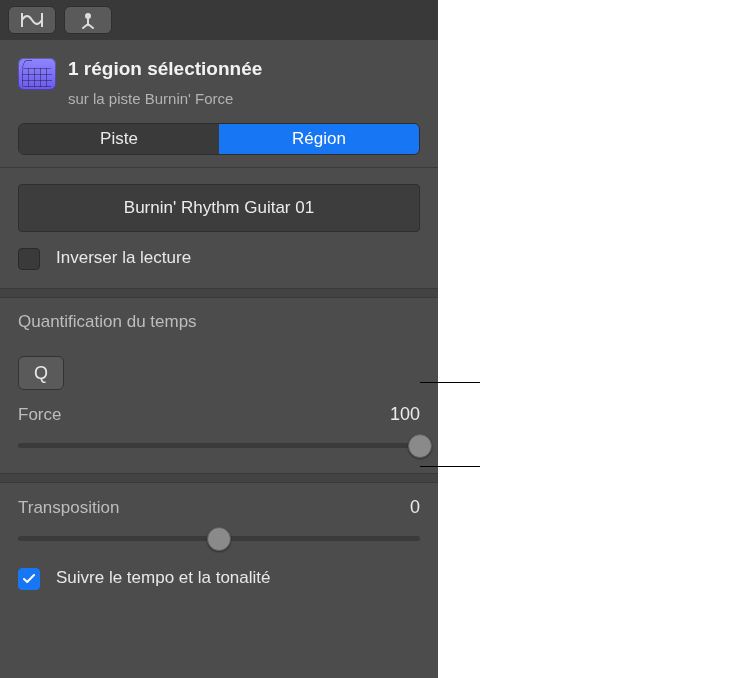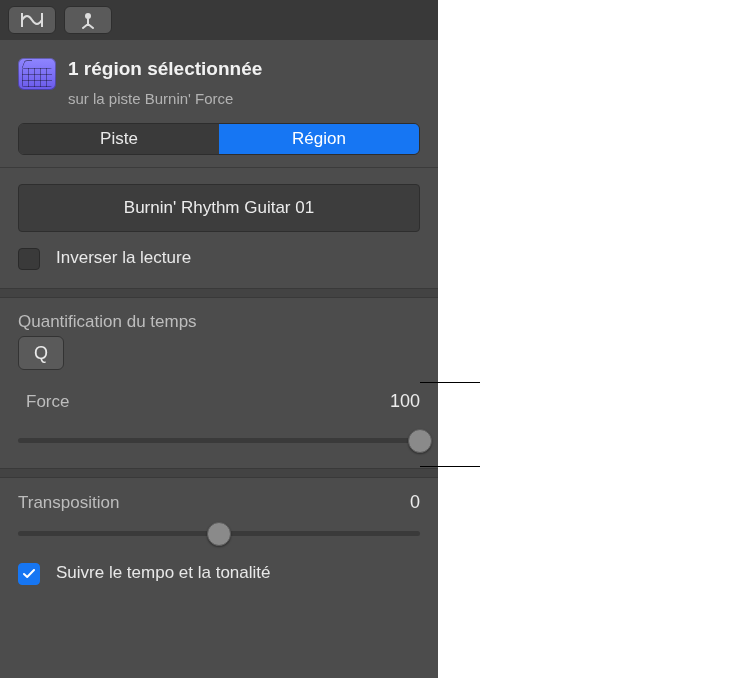--- a/index.html
+++ b/index.html
@@ -72,21 +72,21 @@
     background: #3a3a3a; border: 1px solid #2a2a2a;
     display: flex; align-items: center; justify-content: center;
   }
   .checkbox.checked { background: #1676f3; border-color: #1676f3; }
   .checkmark { width: 12px; height: 10px; }
   .check-label { font-size: 17px; color: #e8e8e8; }
 
   .sep { height: 10px; background: #434343; border-top: 1px solid #393939; border-bottom: 1px solid #393939; }
 
   .block { padding: 14px 18px 16px 18px; }
-  .block-label { font-size: 17px; color: #bdbdbd; margin-bottom: 4px; }
+  .block-label { font-size: 17px; color: #bdbdbd; margin-bottom: 24px; }
   .row-flex { display: flex; align-items: center; gap: 10px; }
   .select {
     flex: 1; height: 34px; background: #5a5a5a; border: 1px solid #333; border-radius: 6px;
     display: flex; align-items: center; justify-content: space-between;
     padding: 0 8px 0 12px; color: #eaeaea; font-size: 17px;
   }
   .sel-arrows { width: 14px; height: 18px; position: relative; }
   .sel-arrows::before, .sel-arrows::after {
     content: ""; position: absolute; left: 2px; width: 0; height: 0;
     border-left: 5px solid transparent; border-right: 5px solid transparent;
@@ -163,21 +163,21 @@
   </div>
 
   <div class="sep"></div>
 
   <div class="block">
     <div class="block-label">Quantification du temps</div>
     <div class="row-flex">
       <div class="q-btn">Q</div>
     </div>
     <div class="label-value-row">
-      <div class="block-label" style="margin:8px">Force</div>
+      <div class="block-label" style="margin:0">Force</div>
       <div class="val">100</div>
     </div>
     <div class="slider">
       <div class="slider-track"></div>
       <div class="slider-thumb" id="thumb-strength" style="left: 100%;"></div>
     </div>
   </div>
 
   <div class="sep"></div>
 

